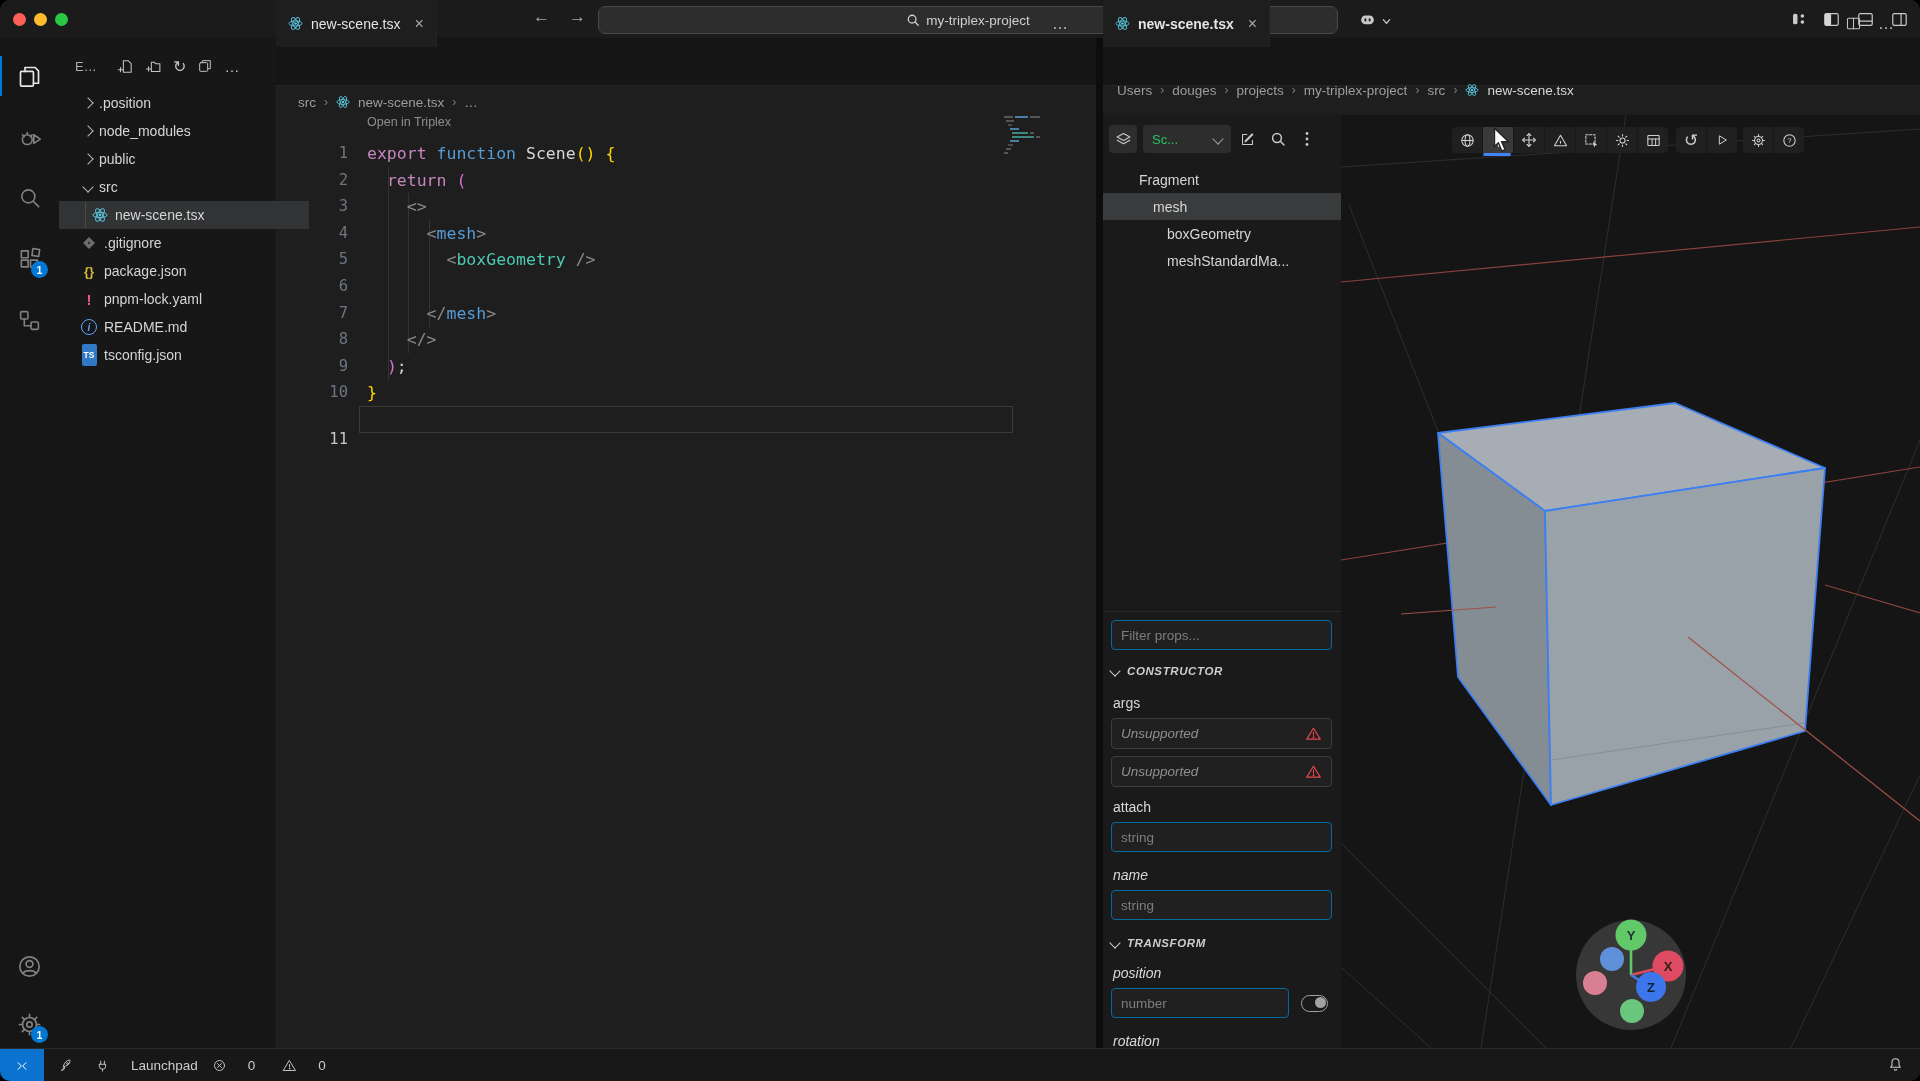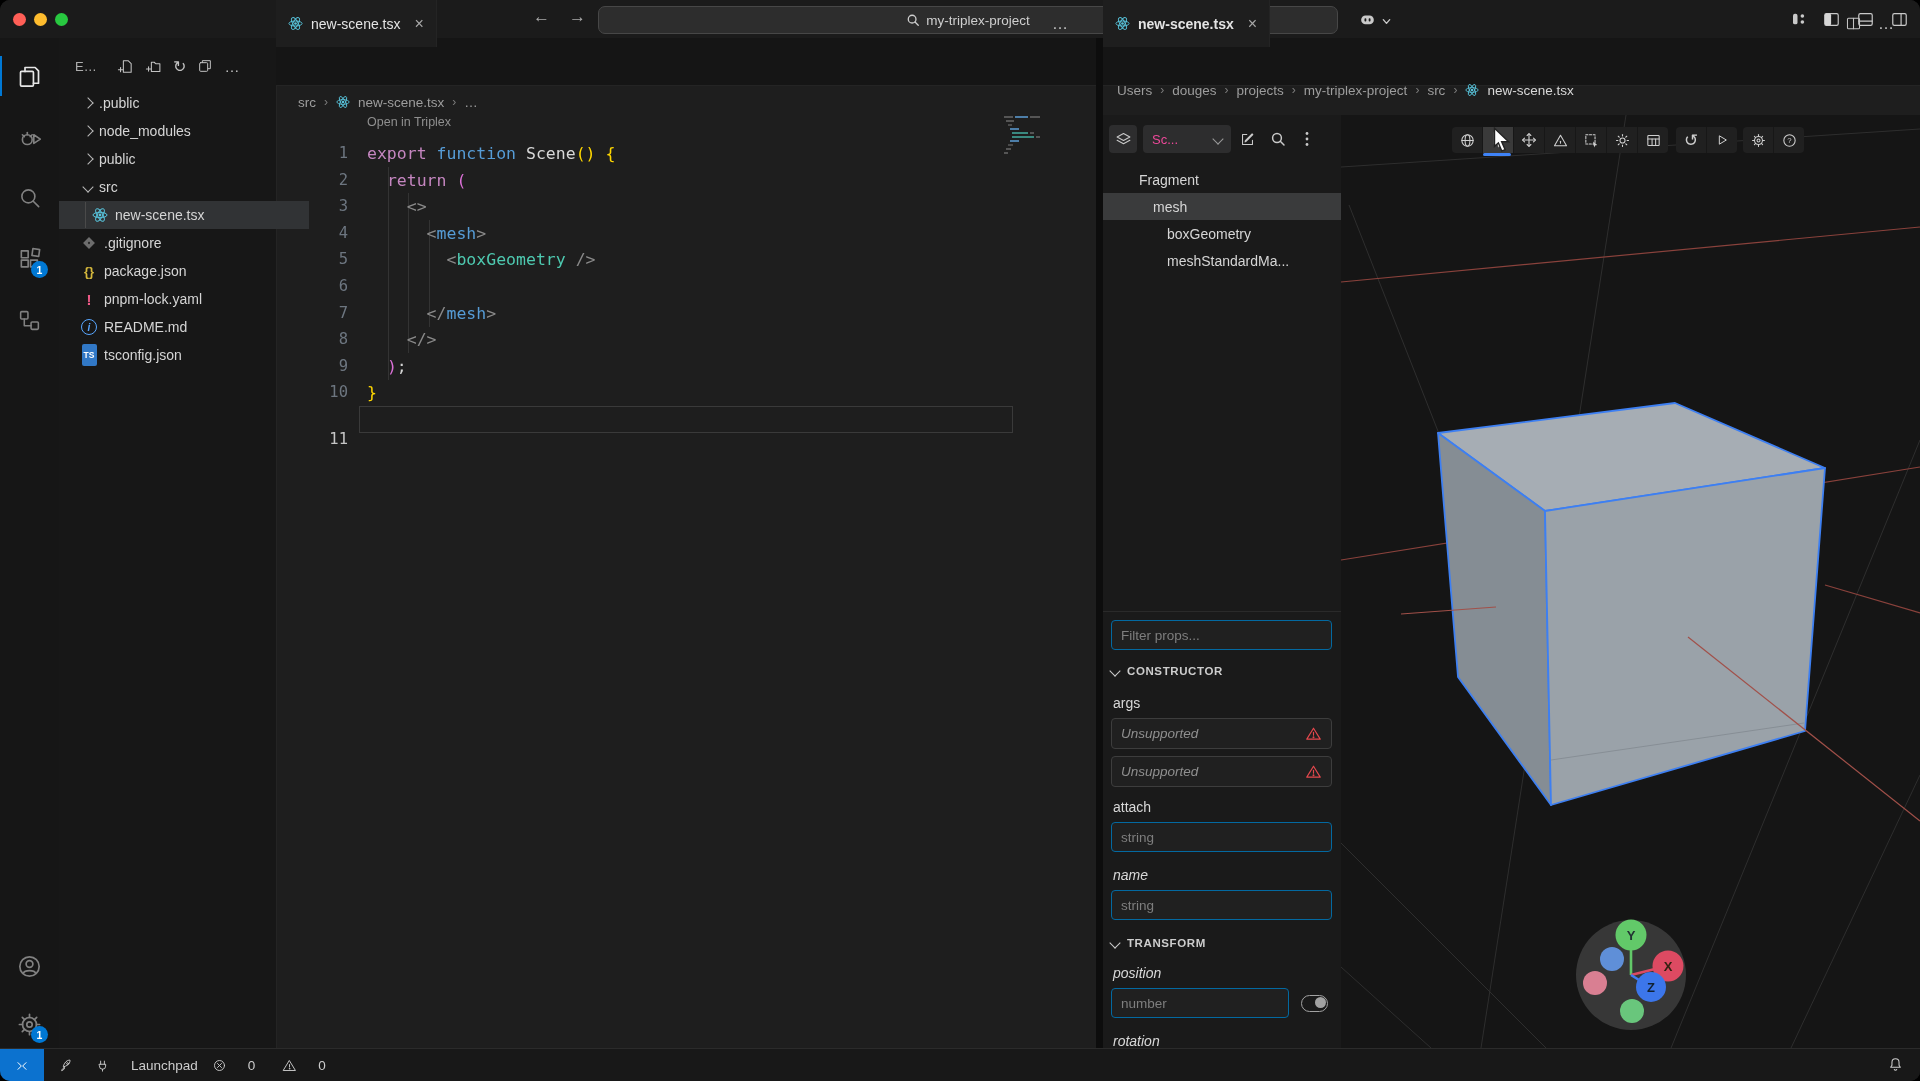--- a/index.html
+++ b/index.html
@@ -59,27 +59,27 @@
   .t-kw{color:#c586c0;} .t-kw2{color:#569cd6;} .t-fn{color:#d8d8d8;} .t-b1{color:#ffd700;}
   .t-b2{color:#da70d6;} .t-tag{color:#569cd6;} .t-comp{color:#4ec9b0;} .t-ang{color:#8a8a8a;} .t-txt{color:#d4d4d4;}
   .iguide{position:absolute;width:1px;background:#333;}
   .curline{position:absolute;border:1px solid #3a3a3a;}
 
   
   .rgroup-divider{position:absolute;left:1096px;top:38px;width:7px;height:1010px;background:#0d0d0d;}
   .scenepanel{position:absolute;left:1103px;top:115px;width:238px;height:933px;background:#1a1a1a;border-right:1px solid #2a2a2a;}
   .tbtn{background:#2d2d2e;border-radius:4px;display:flex;align-items:center;justify-content:center;color:#c9c9c9;}
   .scdrop{position:absolute;left:40px;top:10px;width:88px;height:28px;background:#2d2d2e;border-radius:4px;
-    display:flex;align-items:center;justify-content:space-between;padding:0 9px;color:#ec4899;font-size:13px;box-sizing:border-box;}
+    display:flex;align-items:center;justify-content:space-between;padding:0 9px;color:#22c55e;font-size:13px;box-sizing:border-box;}
   .trow{position:absolute;left:0;width:238px;height:27px;display:flex;align-items:center;color:#d6d6d6;font-size:14px;}
   .trow.sel{background:#3a3b3c;}
   .pinput{position:absolute;left:8px;width:221px;height:30px;background:#202020;border:1px solid #0369a1;border-radius:4px;
     box-sizing:border-box;color:#d0d0d0;font-size:13.5px;padding:0 9px;font-family:"Liberation Sans",sans-serif;outline:none;}
   .pinput::placeholder{color:#7e7e7e;opacity:1;}
-  .sechead{position:absolute;left:8px;display:flex;align-items:center;gap:8px;color:#cdcdcd;font-size:11.5px;font-weight:700;letter-spacing:.6px;}
+  .sechead{position:absolute;left:8px;display:flex;align-items:center;gap:8px;color:#cdcdcd;font-size:11.5px;font-weight:700;letter-spacing:.6px;font-style:italic;}
   .plabel{position:absolute;left:10px;color:#d8d8d8;font-size:14px;}
   .plabel.it{font-style:italic;}
   .unsup{position:absolute;left:8px;width:221px;height:31px;background:#202020;border:1px solid #3d3d3d;border-radius:4px;
     box-sizing:border-box;display:flex;align-items:center;color:#8f8f8f;font-size:13.5px;font-style:italic;padding:0 9px;justify-content:space-between;}
   .toggle{position:absolute;width:27px;height:17px;border:1.6px solid #a2a2a2;border-radius:9px;box-sizing:border-box;}
   .toggle .dot{position:absolute;right:1.5px;top:1.2px;width:11px;height:11px;border-radius:50%;background:#a2a2a2;}
 
   
   .viewport{position:absolute;left:1341px;top:115px;width:579px;height:933px;background:#151515;overflow:hidden;}
   .vtgroup{position:absolute;top:12px;height:26px;display:flex;background:#202020;border-radius:4px;overflow:hidden;}
@@ -232,21 +232,21 @@
         <svg class="ic" width="16" height="16" viewBox="0 0 24 24">
             <rect x="4" y="7" width="12" height="13" rx="1.5"></rect>
             <path d="M8 7V4h12v12h-3"></path>
           </svg>
         <span style="font-size:15px;letter-spacing:1px">…</span>
       </div>
     </div>
 
     <div class="erow" style="top:51px;padding-left:25px">
       <span class="chev"></span>
-      <span>.public</span>
+      <span>.position</span>
     </div>
     <div class="erow" style="top:79px;padding-left:25px">
       <span class="chev"></span>
       <span>node_modules</span>
     </div>
     <div class="erow" style="top:107px;padding-left:25px">
       <span class="chev"></span>
       <span>public</span>
     </div>
     <div class="erow" style="top:135px;padding-left:25px">

